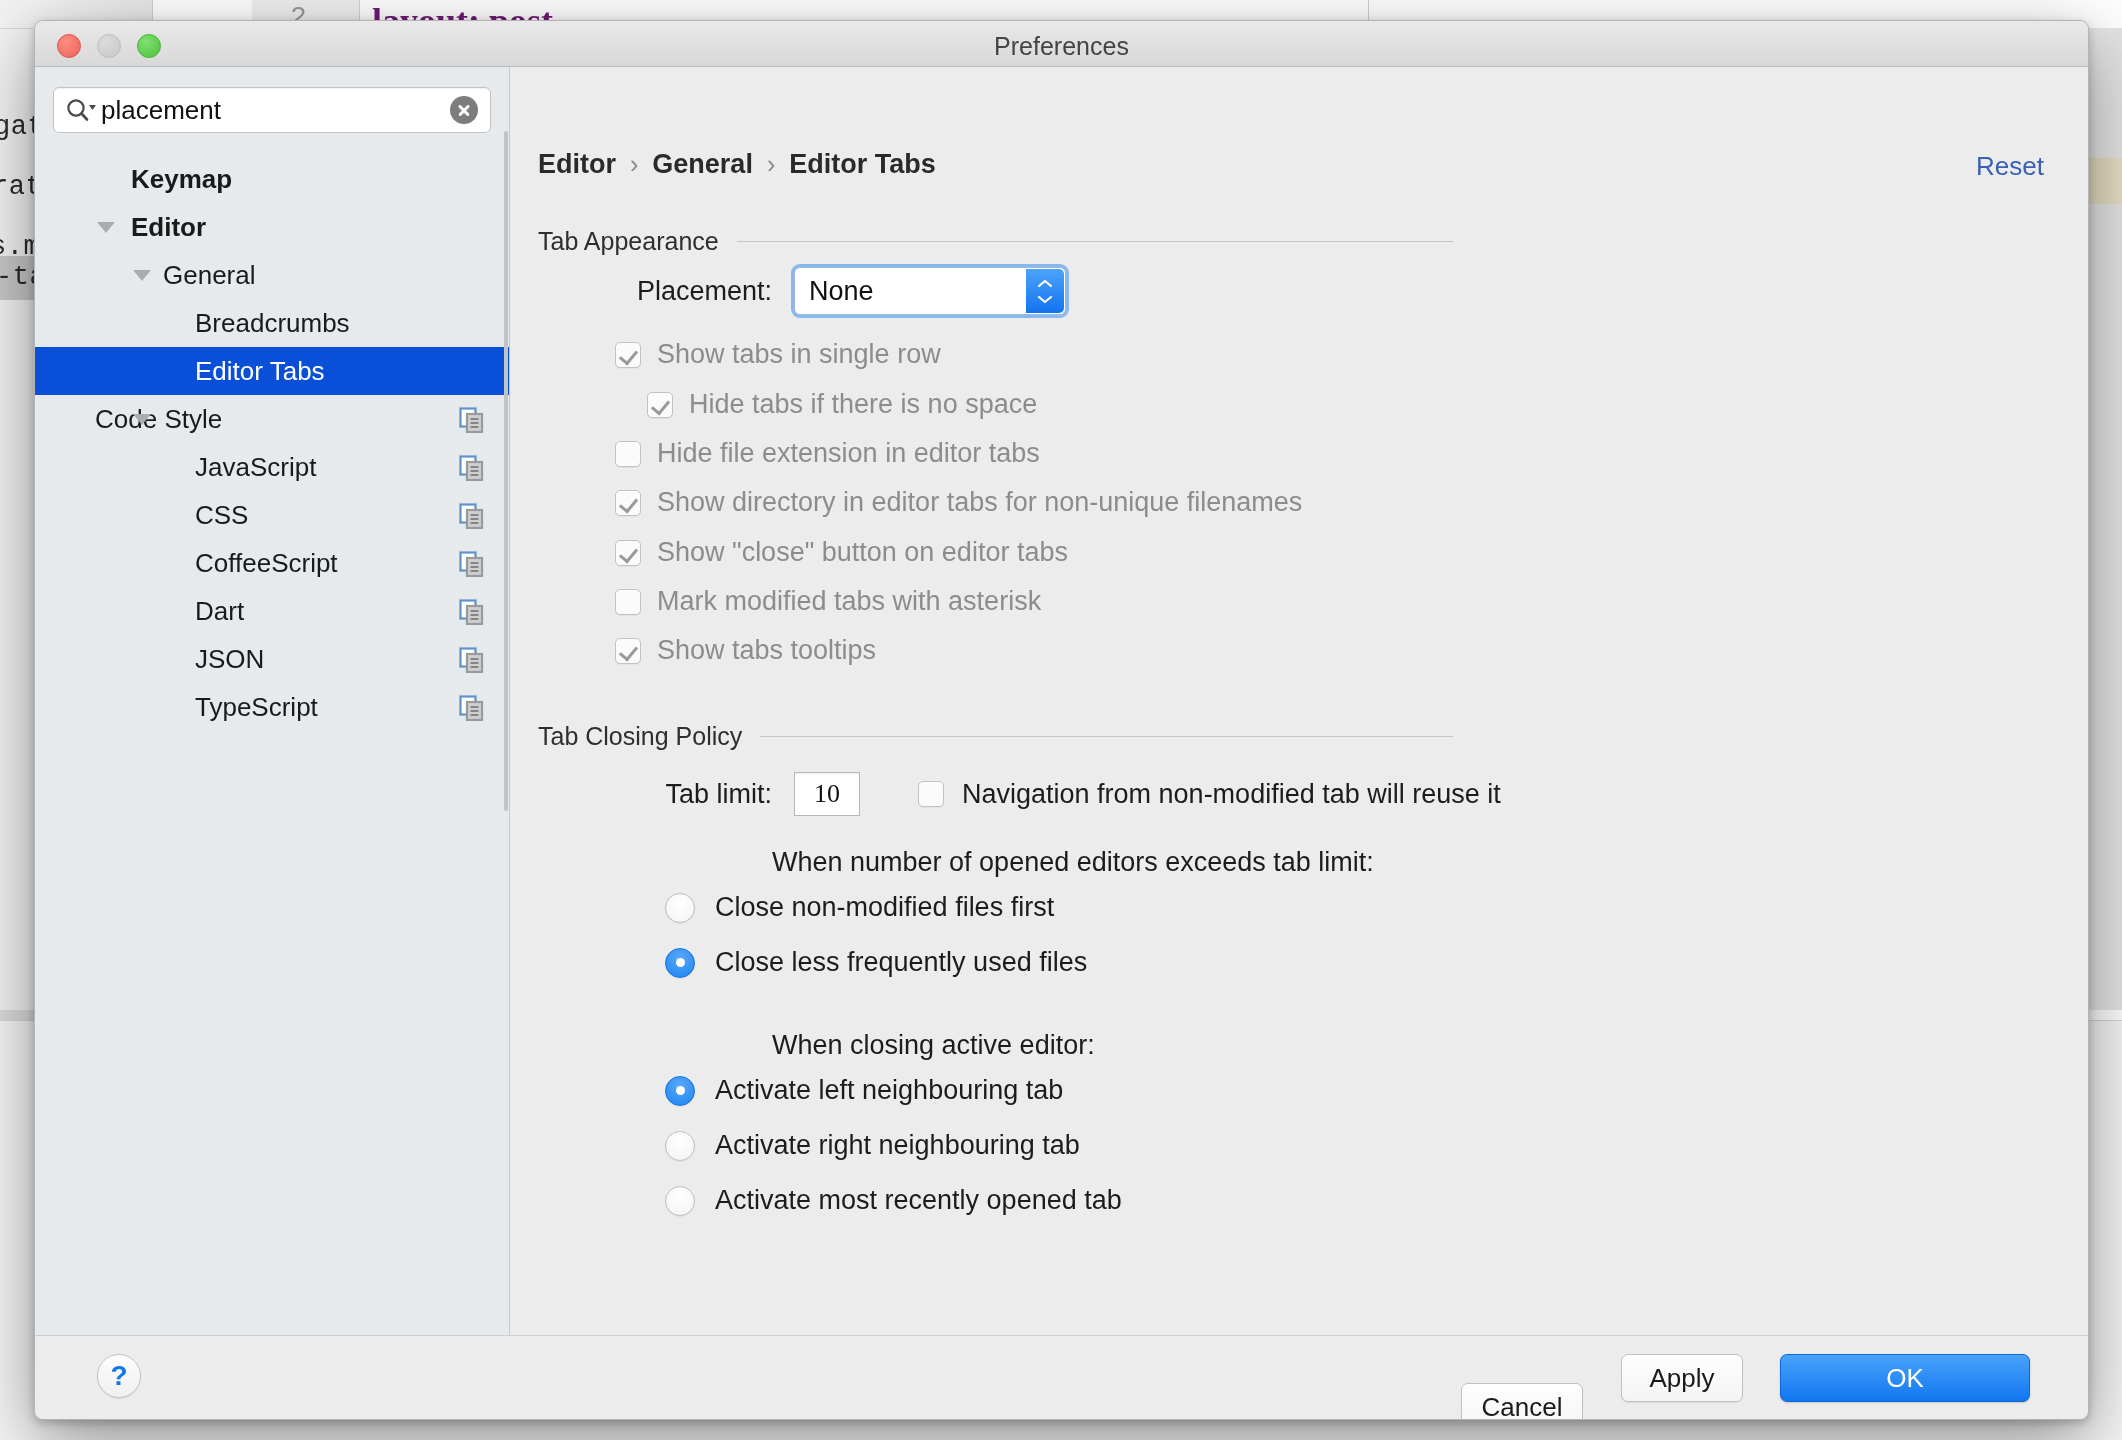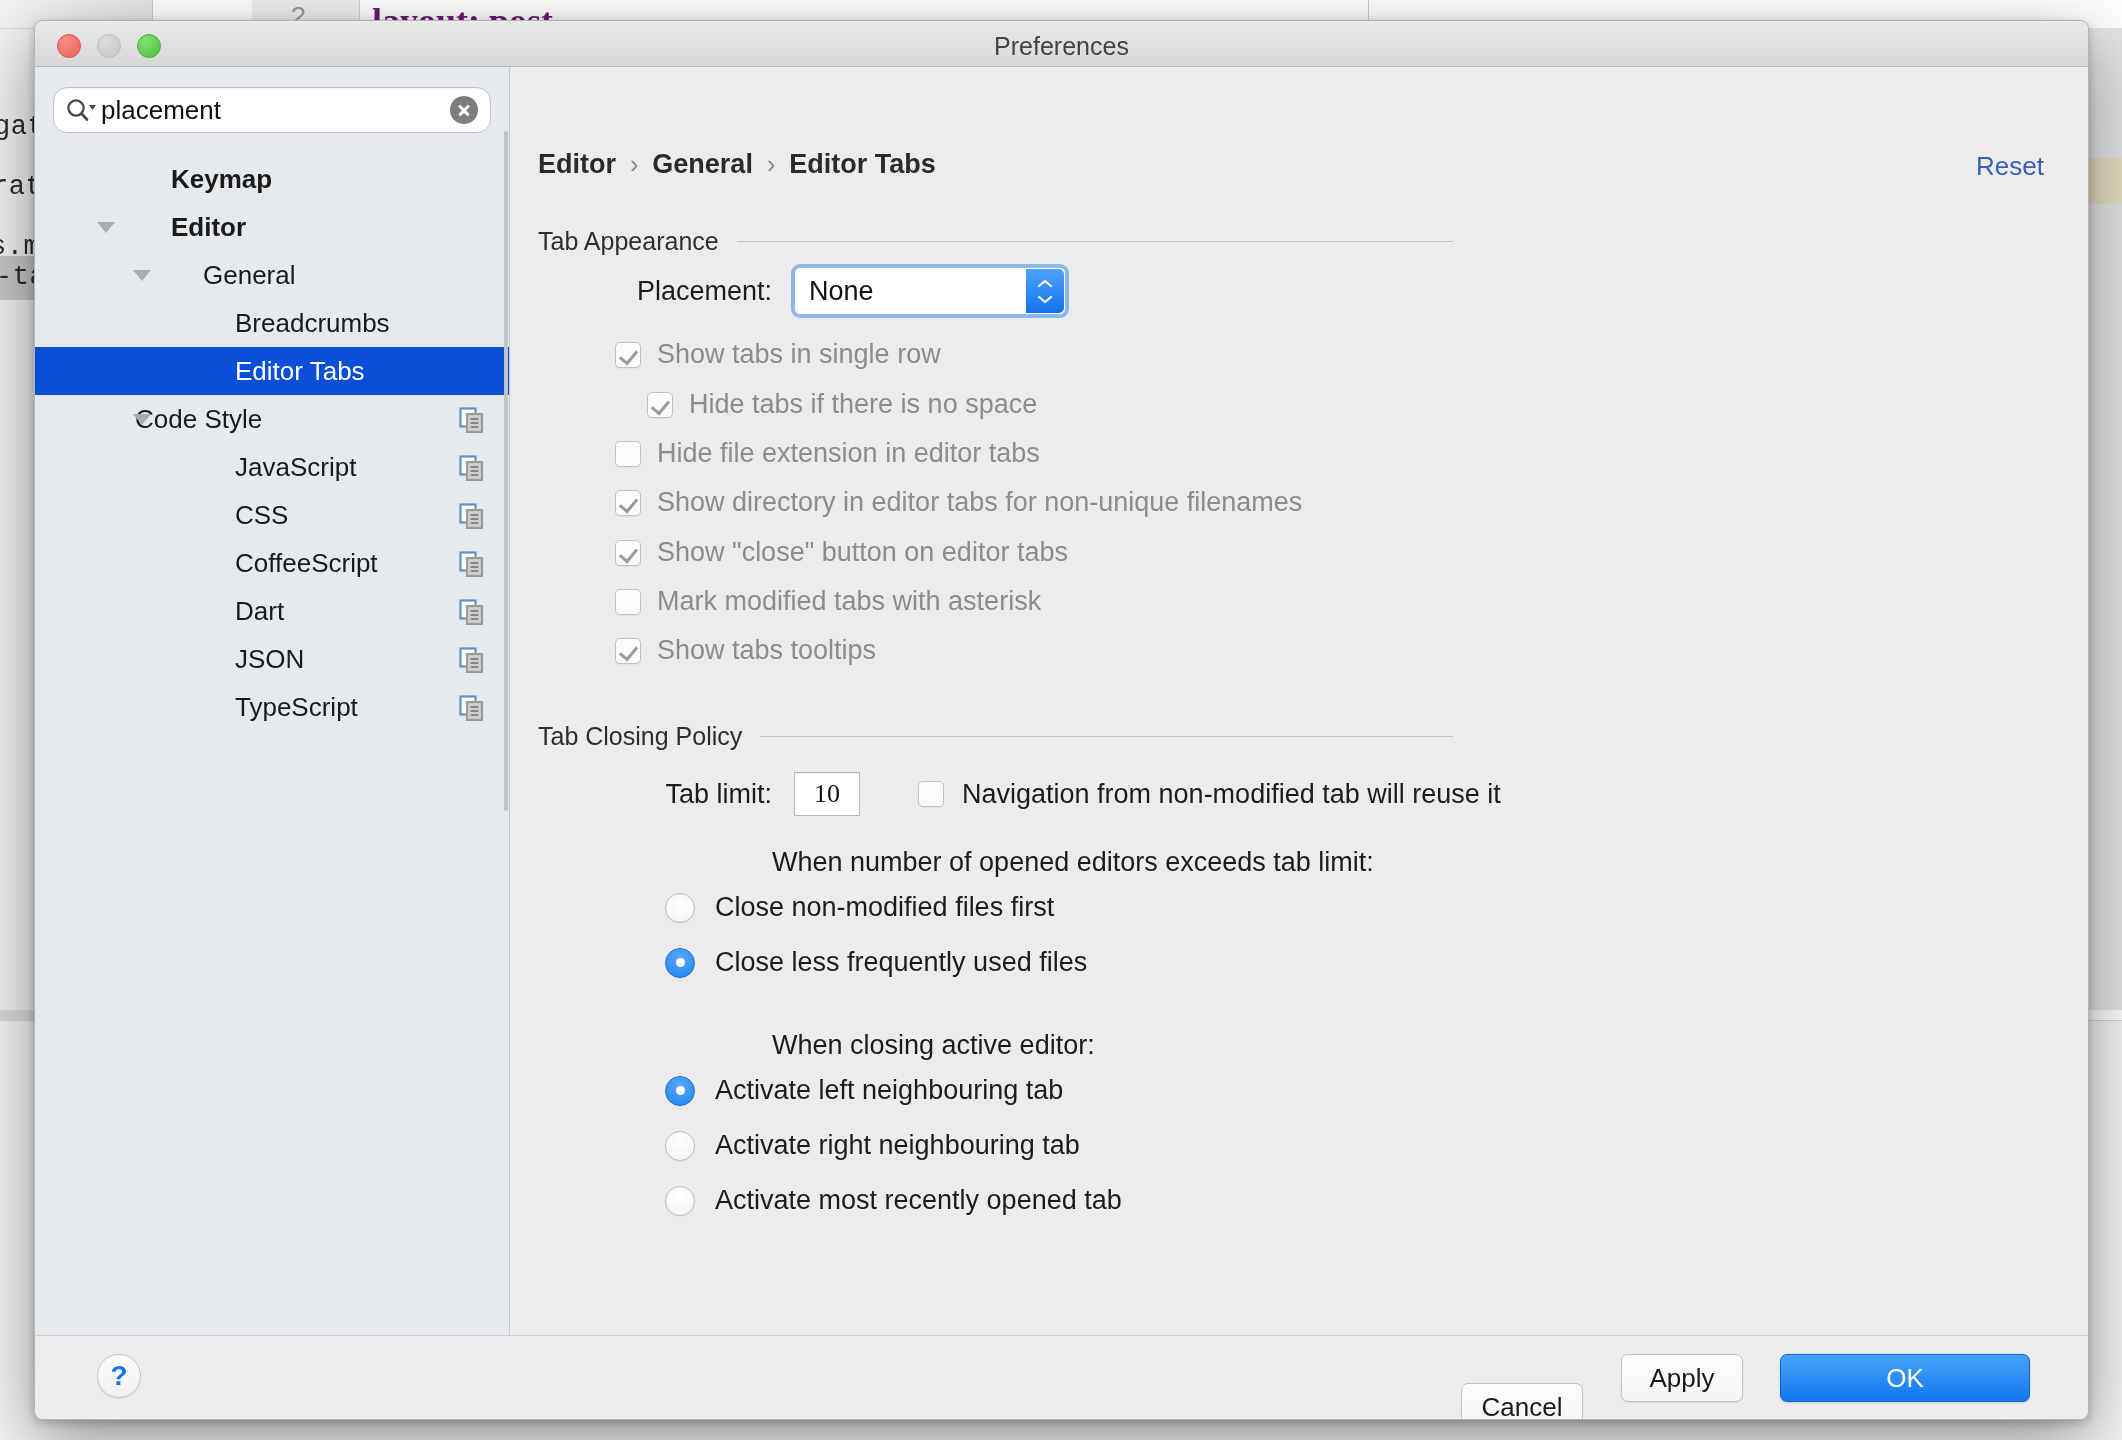--- a/index.html
+++ b/index.html
@@ -113,21 +113,21 @@
     background: #e6eaed;
     border-right: 1px solid #c5c9cc;
     position: relative;
   }
   #search-wrap {
     margin: 20px 18px 0 18px;
     position: relative;
     height: 46px;
     background: #ffffff;
     border: 1px solid #c3c3c3;
-    border-radius: 14px;
+    border-radius: 6px;
     display: flex; align-items: center;
     box-shadow: inset 0 1px 1px rgba(0,0,0,.05);
   }
   #search-icon {
     margin-left: 11px; width: 32px; height: 26px;
     position: relative; flex: none;
   }
   #search-icon svg { display: block; }
   #search-input {
     border: none; outline: none;
@@ -150,21 +150,20 @@
   #search-clear::after  { transform: rotate(-45deg); }
 
   #tree { margin-top: 22px; }
   .tree-row {
     position: relative;
     height: 48px;
     display: flex; align-items: center;
     cursor: default;
     font-size: 26px;
     color: #1a1a1a;
-    padding-left: 40px;
   }
   .tree-row.selected { background: #0a4fd8; }
   .tree-row.selected .tree-label { color: #ffffff; }
   .tree-row.bold .tree-label { font-weight: bold; }
   .tree-arrow {
     position: absolute;
     width: 0; height: 0;
     border-left: 9px solid transparent;
     border-right: 9px solid transparent;
     border-top: 11px solid #a8adb2;

